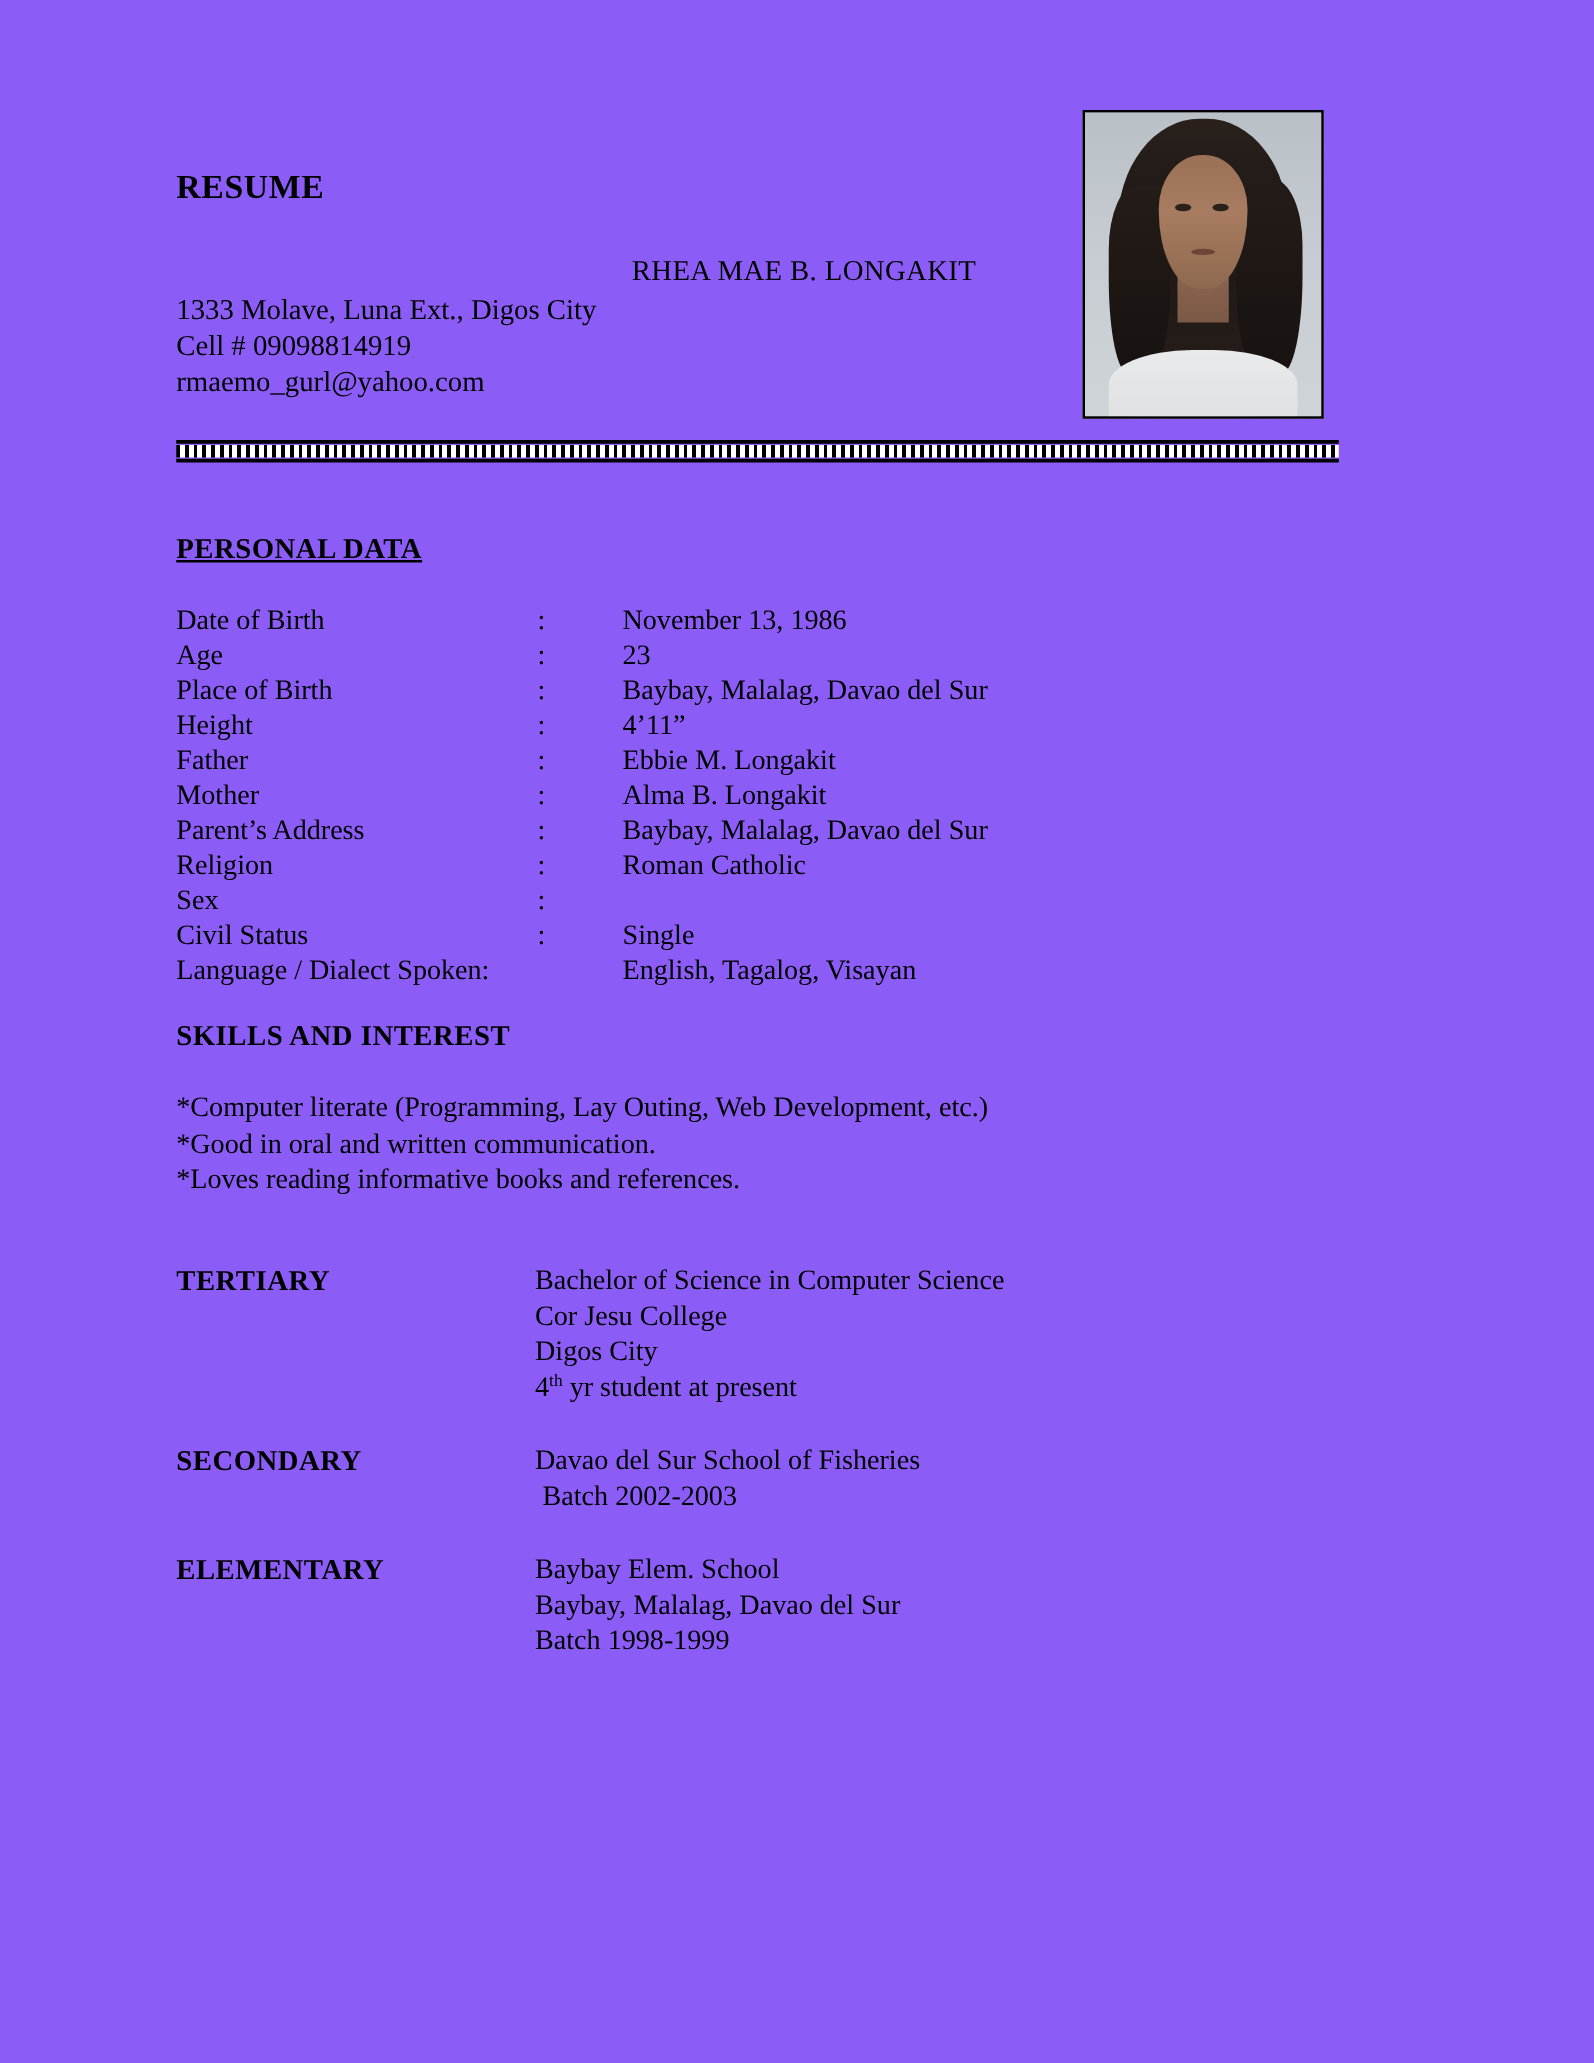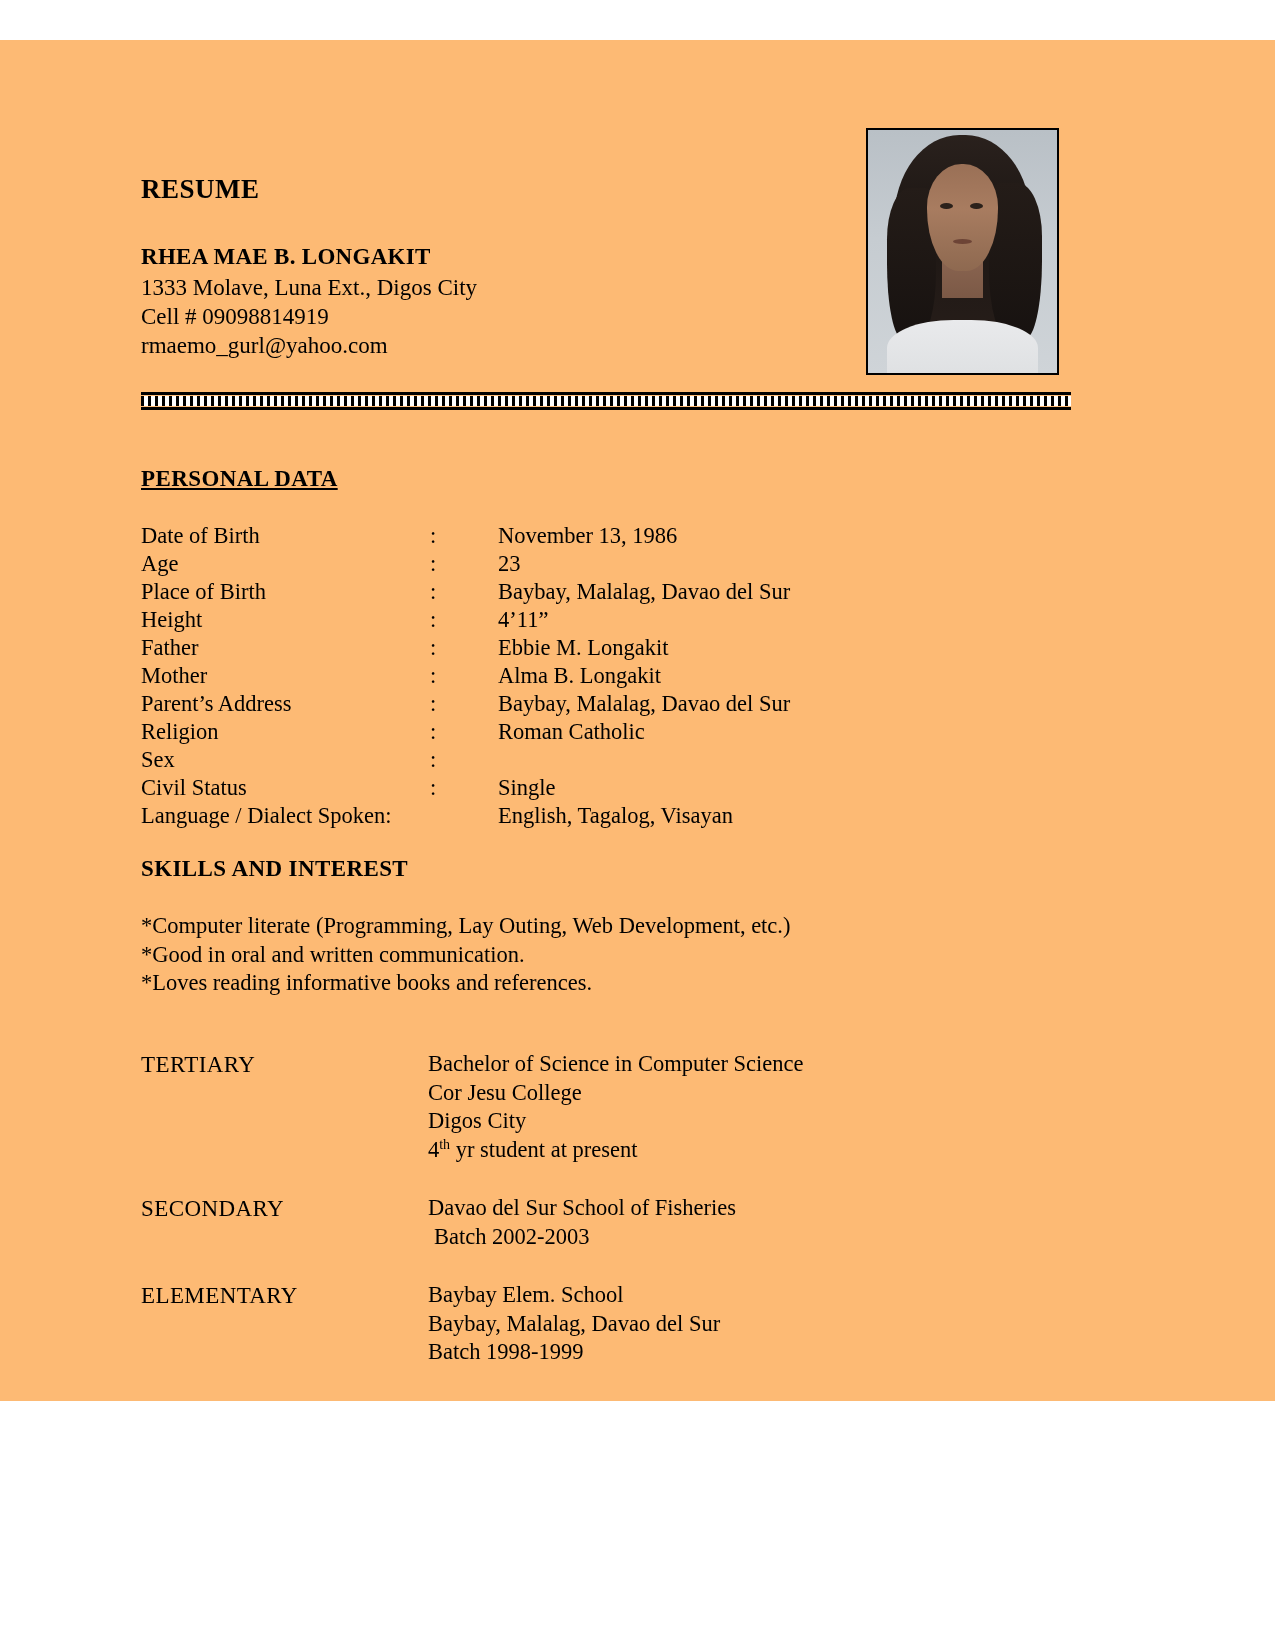--- a/index.html
+++ b/index.html
@@ -9,46 +9,46 @@
     background: #ffffff;
   }
   body {
     font-family: "Liberation Serif", "DejaVu Serif", serif;
     color: #000000;
     -webkit-font-smoothing: antialiased;
   }
   .page {
     position: relative;
     width: 1275px;
-    height: 1361px;
-    background: #fdba74;
+    height: 1650px;
+    background: #8b5cf6;
     overflow: hidden;
-    margin-top: 40px;
   }
 
   
   .header-block {
     position: absolute;
     left: 141px;
     top: 135px;
     width: 640px;
   }
   .doc-title {
     font-weight: bold;
     font-size: 27px;
     letter-spacing: 0.5px;
     margin: 0 0 38px 0;
     line-height: 1.1;
   }
   .person-name {
-    font-weight: bold;
+    font-weight: normal;
     font-size: 23px;
     letter-spacing: 0.3px;
     margin: 0 0 4px 0;
     line-height: 1.2;
+    text-align: right;
   }
   .contact-line {
     font-size: 23px;
     line-height: 1.26;
     margin: 0;
     white-space: nowrap;
   }
 
   
   .photo-frame {
@@ -237,21 +237,21 @@
     width: 950px;
   }
   .edu-entry {
     display: flex;
     align-items: flex-start;
     margin-bottom: 30px;
   }
   .edu-level {
     width: 287px;
     flex: 0 0 287px;
-    font-weight: normal;
+    font-weight: bold;
     font-size: 23px;
     letter-spacing: 0.4px;
     line-height: 29px;
     white-space: nowrap;
   }
   .edu-detail {
     flex: 1 1 auto;
   }
   .edu-line {
     font-size: 22.5px;

